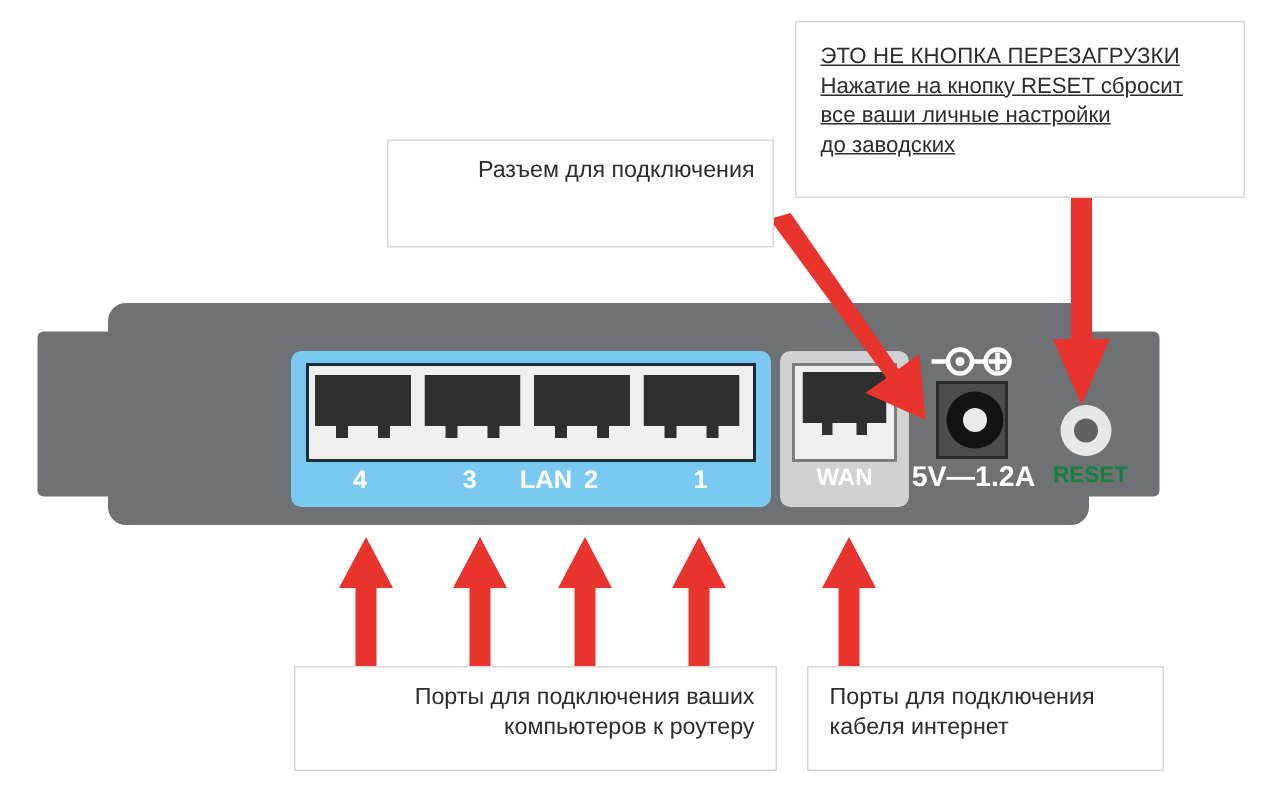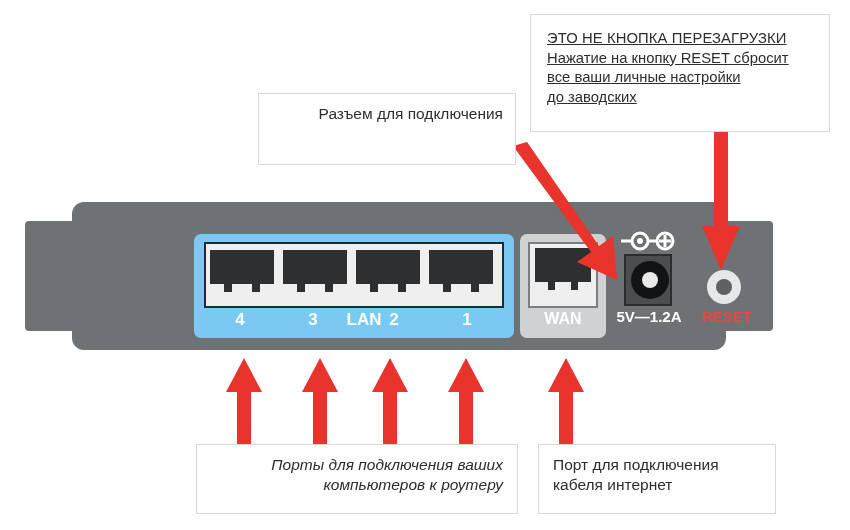--- a/index.html
+++ b/index.html
@@ -36,21 +36,20 @@
     font-size:14.8px;
     text-align:left;
     text-decoration:underline;
   }
   #callout-reset .hd{font-size:14.8px;letter-spacing:.1px;}
   #callout-lan{
     left:196px; top:444px; width:322px; height:70px;
     padding:10px 14px 0 14px;
     font-size:15.5px;
     text-align:right;
-    font-style:italic;
   }
   #callout-wan{
     left:538px; top:444px; width:238px; height:70px;
     padding:10px 0 0 14px;
     font-size:15.5px;
     text-align:left;
   }
 
   
   #router-body{
@@ -129,36 +128,36 @@
   #power-ring{
     position:absolute;left:5px;top:5px;width:38px;height:38px;
     background:#121314;border-radius:50%;
   }
   #power-pin{
     position:absolute;left:11px;top:11px;width:16px;height:16px;
     background:#e9e9ea;border-radius:50%;
   }
   #power-rating{
     position:absolute;left:-6px;top:78px;width:86px;
-    color:#ffffff;font-size:15px;font-weight:bold;text-align:center;white-space:nowrap;
+    color:#ffffff;font-size:19px;font-weight:bold;text-align:center;white-space:nowrap;
   }
 
   
   #reset-block{position:absolute;left:690px;top:270px;width:74px;height:68px;}
   #reset-button{
     position:absolute;left:17px;top:0;width:34px;height:34px;
     border-radius:50%;background:#e6e7e8;
   }
   #reset-hole{
     position:absolute;left:9px;top:9px;width:16px;height:16px;
     border-radius:50%;background:#5f6265;
   }
   #reset-label{
     position:absolute;left:-4px;top:38px;width:82px;
-    color:#ef4444;font-size:15px;font-weight:bold;text-align:center;
+    color:#15803d;font-size:15px;font-weight:bold;text-align:center;
   }
 
   
   .arrow-up{position:absolute;width:36px;height:92px;}
   #arrow-power-diag{position:absolute;left:505px;top:140px;width:150px;height:145px;}
   #arrow-reset-down{position:absolute;left:702px;top:130px;width:38px;height:140px;}
 </style>
 </head>
 <body>
 
@@ -288,17 +287,17 @@
     <span class="ln">все ваши личные настройки</span>
     <span class="ln">до заводских</span>
   </div>
 
   <div class="callout" id="callout-lan">
     <span class="ln">Порты для подключения ваших</span>
     <span class="ln">компьютеров к роутеру</span>
   </div>
 
   <div class="callout" id="callout-wan">
-    <span class="ln">Порт для подключения</span>
+    <span class="ln">Порты для подключения</span>
     <span class="ln">кабеля интернет</span>
   </div>
 
 </div>
 
 </body></html>

